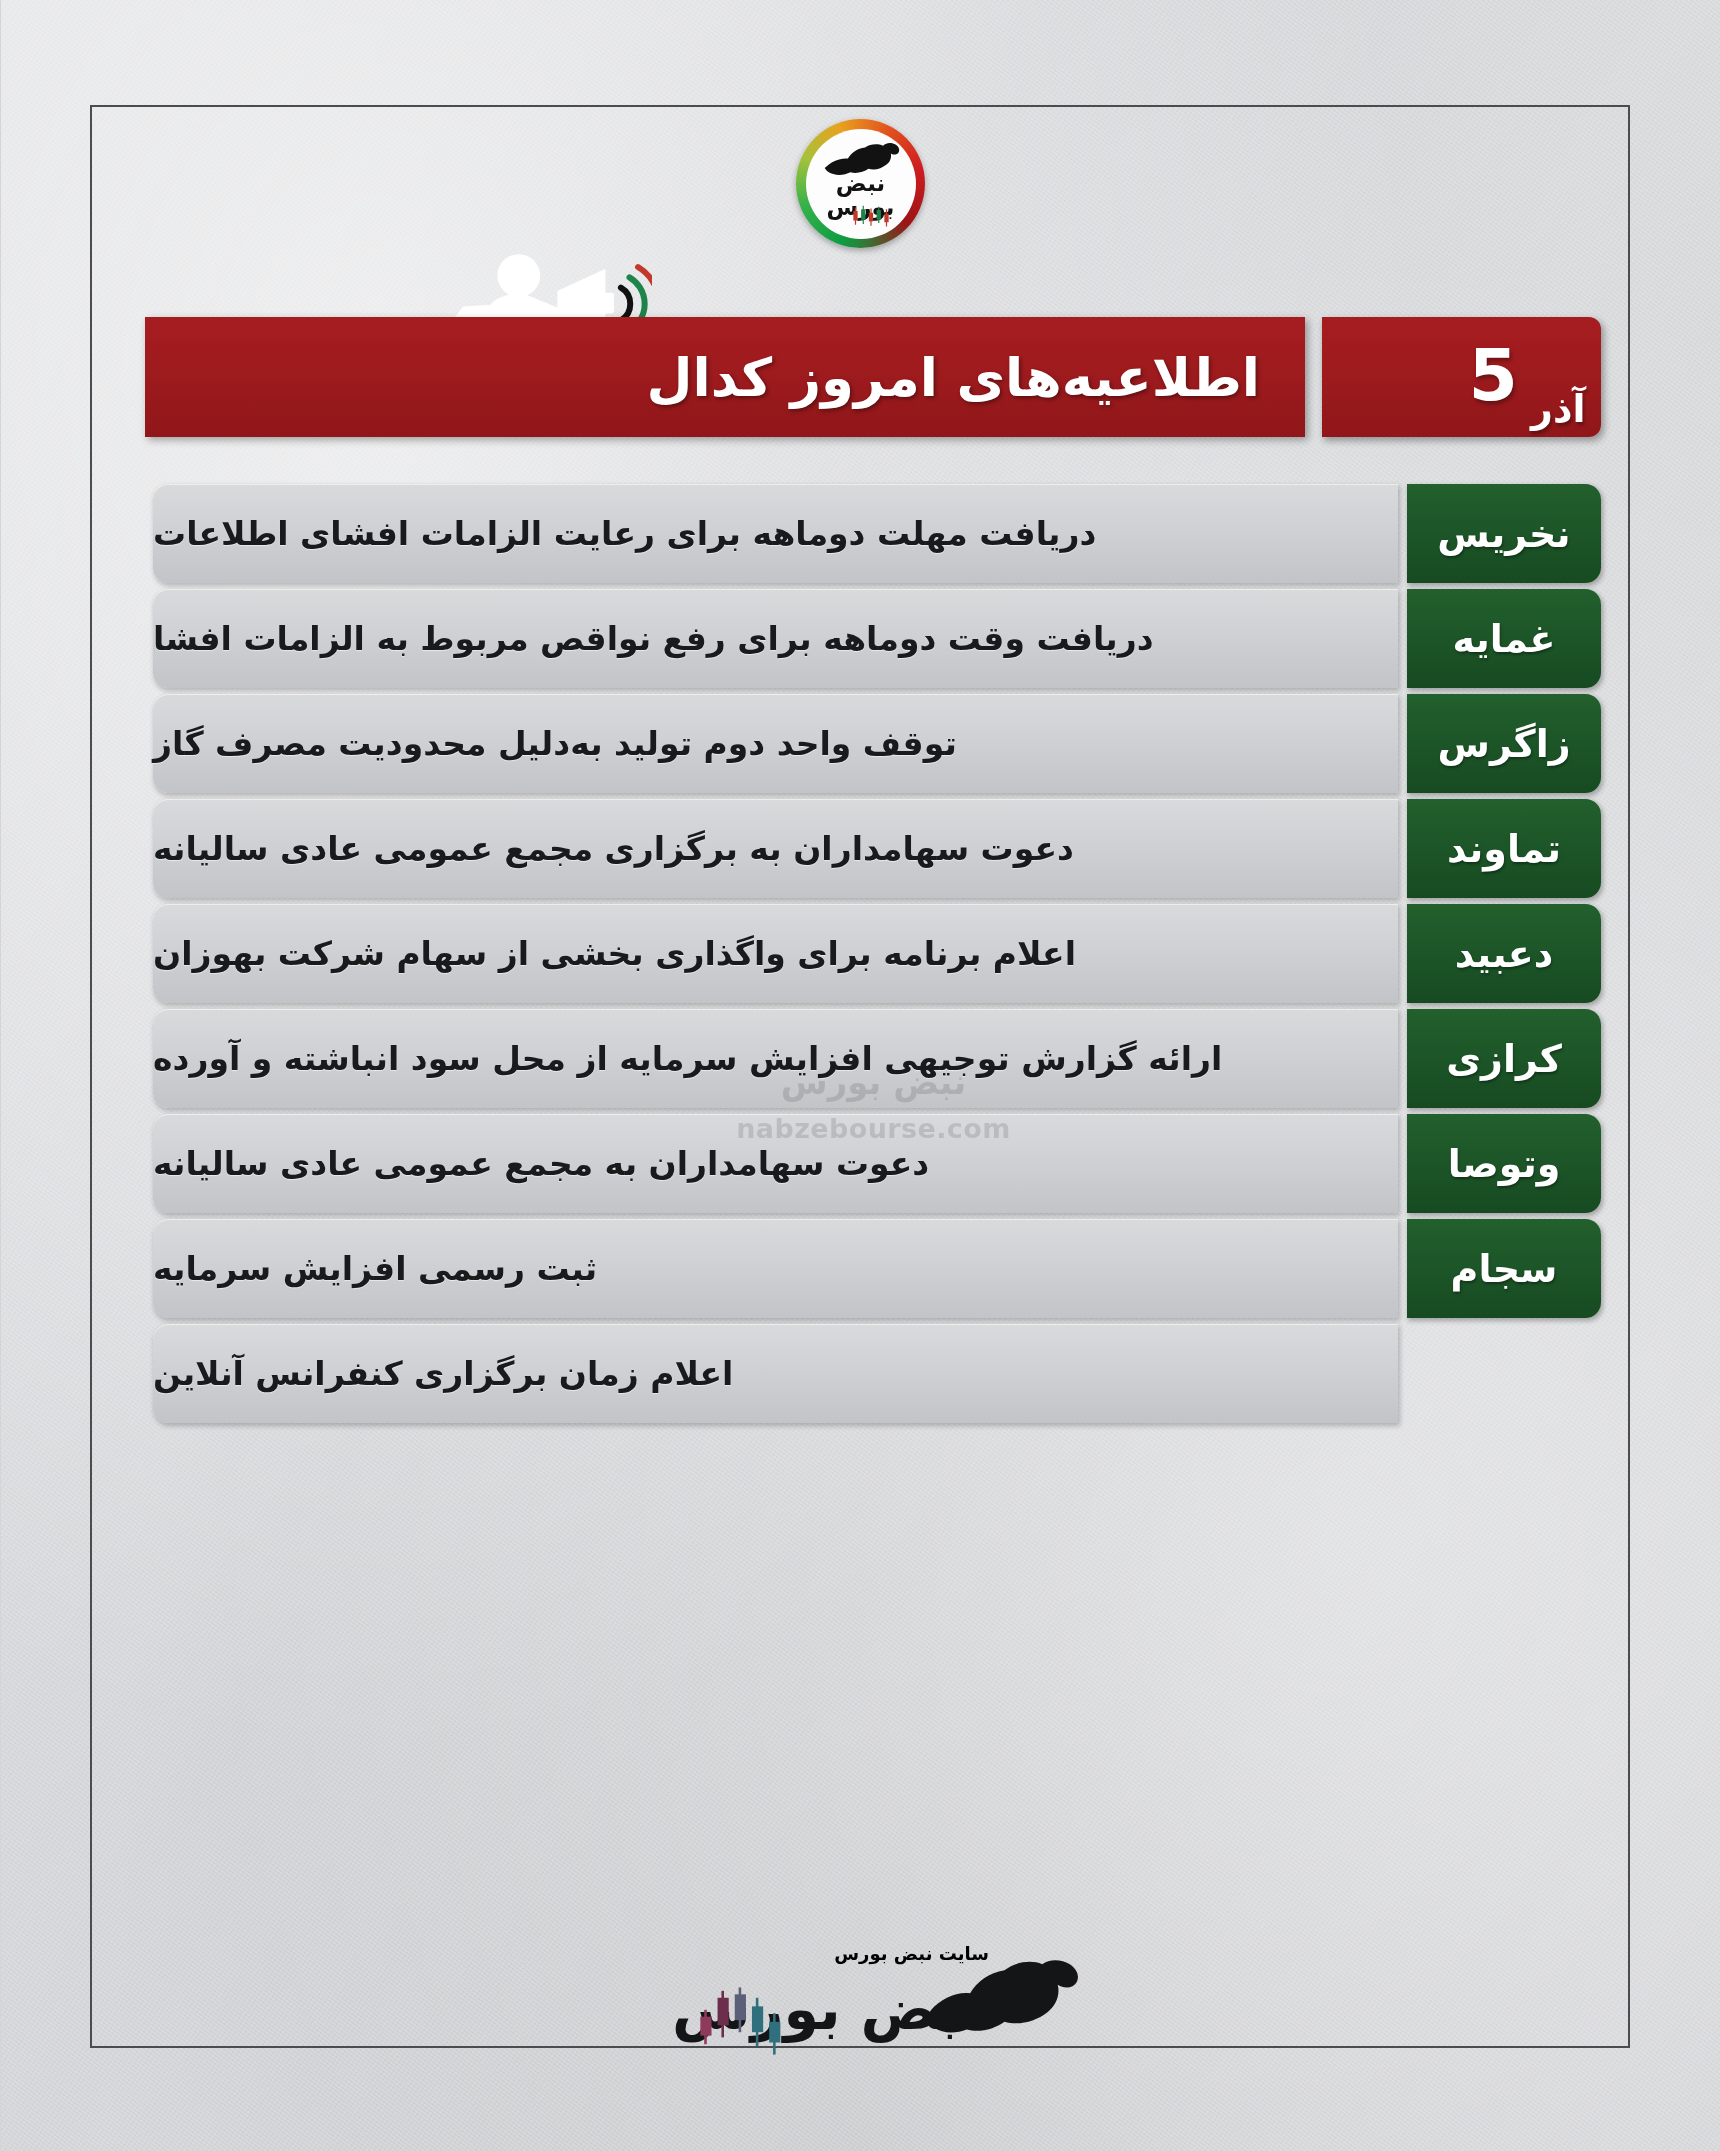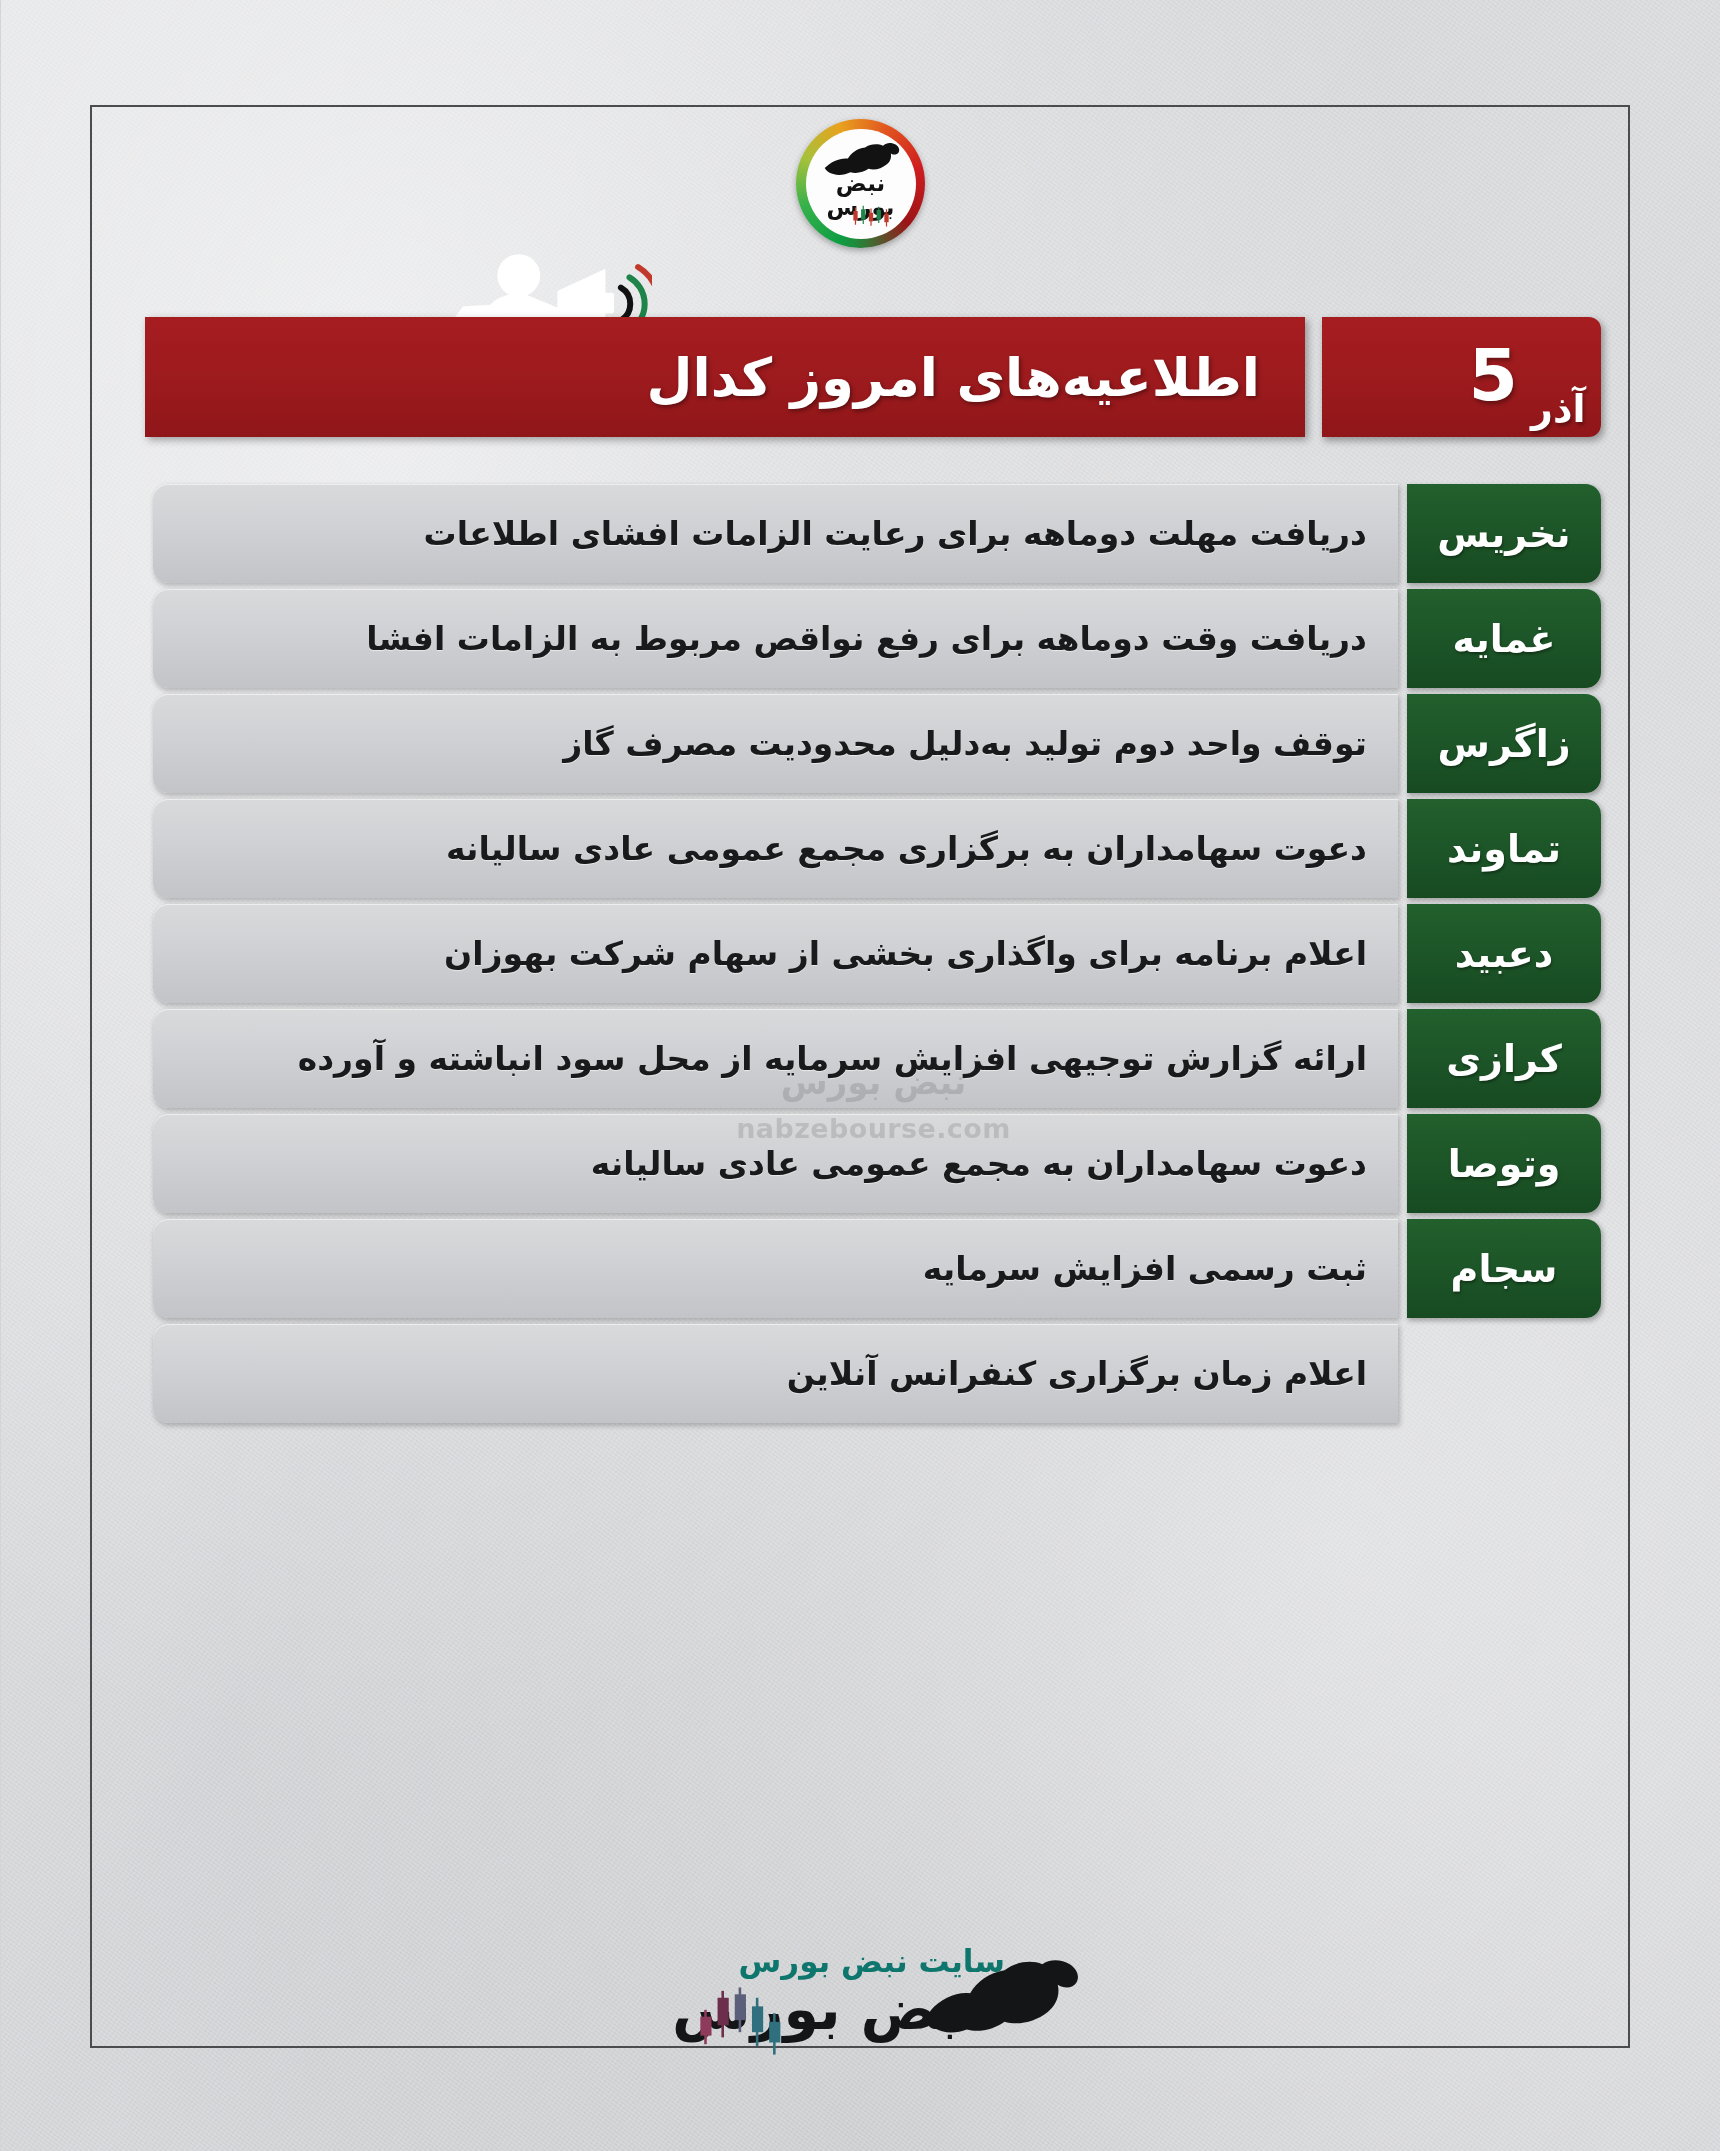--- a/index.html
+++ b/index.html
@@ -188,21 +188,21 @@
     position: absolute;
     left: 8px;
     right: 203px;
     top: 0;
     height: 99px;
     background: linear-gradient(180deg, #d9dadc 0%, #cfd0d3 48%, #c3c4c7 100%);
     border-radius: 15.5px 0 0 15.5px;
     box-shadow: 1.7px 2.6px 5.2px rgba(0,0,0,.22), inset 0 0.9px 0 rgba(255,255,255,.55);
     display: flex;
     align-items: center;
-    justify-content: flex-start;
+    justify-content: flex-end;
     padding-right: 31px;
     box-sizing: border-box;
   }
   .row-desc-text {
     color: #191a1b;
     font-size: 33px;
     font-weight: 700;
     white-space: nowrap;
     text-shadow: 0 0.9px 0.9px rgba(255,255,255,.55);
     letter-spacing: -0.4px;
@@ -258,25 +258,25 @@
   
   .bottom-logo {
     position: absolute;
     left: 662px;
     top: 1943px;
     width: 404px;
     height: 155px;
   }
   .bl-site {
     position: absolute;
-    right: 61px;
+    right: 77px;
     top: 0;
-    font-size: 31px;
-    font-weight: 700;
-    color: #0f766e;
+    font-size: 18px;
+    font-weight: 700;
+    color: #000000;
     white-space: nowrap;
   }
   .bl-bull {
     position: absolute;
     right: -15.5px;
     top: 15.5px;
     width: 155px;
     height: 79px;
   }
   .bl-word {

